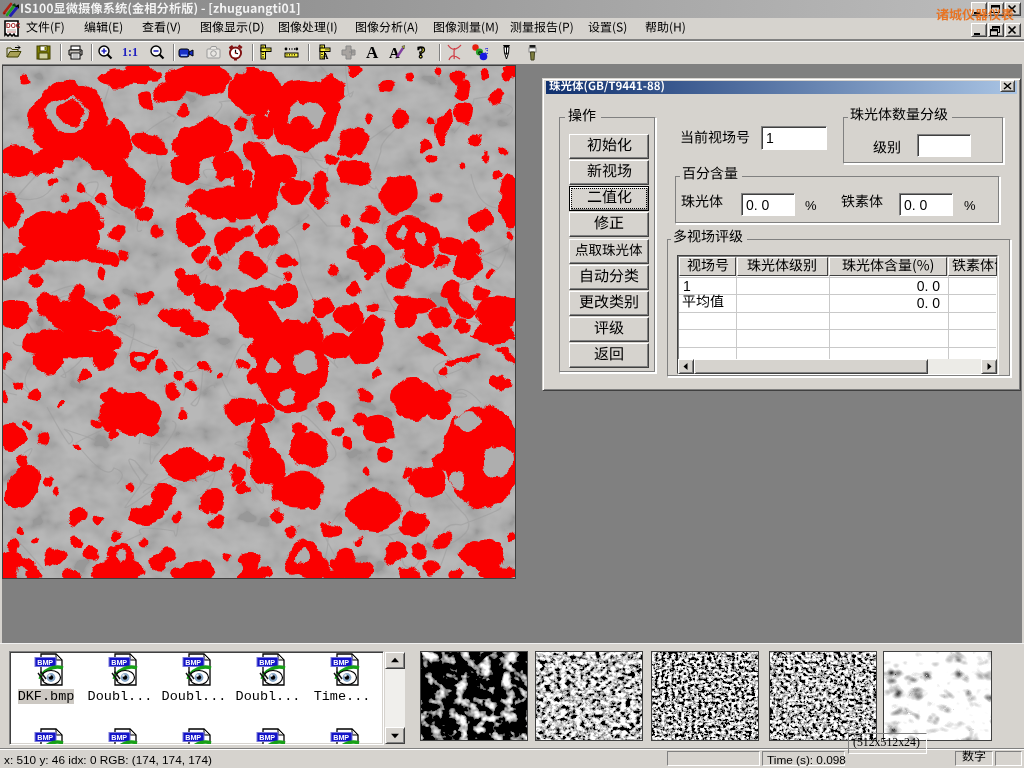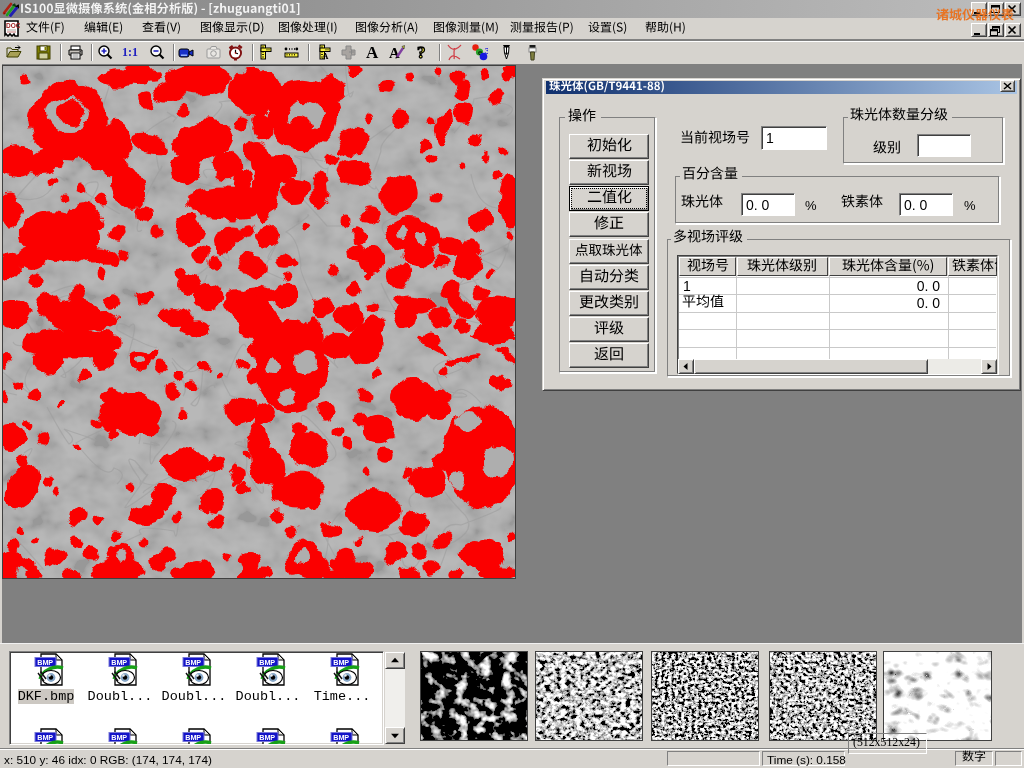--- a/index.html
+++ b/index.html
@@ -837,21 +837,21 @@
       <rect width="106" height="88" filter="url(#f3)"></rect>
     </svg>
     <div class="abs" style="left:883px;top:651px;width:109px;height:90px;background:#000;border:1px solid #404040"></div>
     <svg class="abs" style="left:884px;top:652px" width="107" height="88">
       <rect width="107" height="88" filter="url(#f4)"></rect>
     </svg>
     <div class="abs" style="left:0;top:748px;width:1024px;height:20px;background:#d6d3ce;border-top:1px solid #808080;box-shadow:inset 0 1px 0 #fff"></div>
     <div class="abs" style="left:4px;top:753px;font-size:11.8px;font-family:'Liberation Sans';color:#000">x: 510 y: 46  idx: 0  RGB: (174, 174, 174)</div>
     <div class="abs" style="left:667px;top:751px;width:93px;height:15px;border:1px solid;border-color:#808080 #fff #fff #808080;font-family:'Liberation Sans'"></div>
     <div class="abs" style="left:762px;top:751px;width:83px;height:15px;border:1px solid;border-color:#808080 #fff #fff #808080;font-family:'Liberation Sans'">
-      <div style="position:absolute;left:4px;top:1px;font-size:11.8px;white-space:nowrap">Time (s): 0.158</div>
+      <div style="position:absolute;left:4px;top:1px;font-size:11.8px;white-space:nowrap">Time (s): 0.098</div>
     </div>
     <div class="abs" style="left:848px;top:733px;width:79px;height:21px;border:1px solid;border-color:#808080 #fff #fff #808080;font-family:Liberation Serif, serif">
       <div style="position:absolute;left:4px;top:1px;font-size:11.8px;white-space:nowrap">(512x512x24)</div>
     </div>
     <div class="abs" style="left:955px;top:751px;width:38px;height:15px;border:1px solid;border-color:#808080 #fff #fff #808080;font-family:'Liberation Sans'"></div>
     <svg style="position:absolute;left:962px;top:750.4px;z-index:60;" width="26" height="16" viewBox="0 0 26 16">
       <path d="M5.3 0.7C5.1 1.2 4.7 1.9 4.4 2.3L5.0 2.6C5.3 2.2 5.7 1.6 6.1 1.0ZM1.1 1.0C1.4 1.5 1.7 2.2 1.8 2.6L2.5 2.3C2.4 1.9 2.1 1.2 1.7 0.8ZM4.9 7.4C4.6 8.1 4.3 8.6 3.8 9.0C3.3 8.8 2.9 8.6 2.4 8.4C2.6 8.1 2.8 7.8 3.0 7.4ZM1.3 8.7C1.9 9.0 2.6 9.3 3.2 9.6C2.4 10.1 1.5 10.5 0.5 10.7C0.6 10.9 0.8 11.2 0.9 11.4C2.0 11.1 3.0 10.7 3.9 10.0C4.3 10.2 4.7 10.4 4.9 10.6L5.5 10.0C5.2 9.9 4.9 9.6 4.5 9.4C5.1 8.7 5.6 7.9 5.9 6.9L5.4 6.6L5.3 6.7H3.3L3.6 6.1L2.8 5.9C2.7 6.2 2.6 6.4 2.5 6.7H0.8V7.4H2.1C1.8 7.9 1.6 8.4 1.3 8.7ZM3.1 0.5V2.7H0.6V3.5H2.8C2.2 4.2 1.3 5.0 0.5 5.3C0.6 5.5 0.9 5.8 1.0 6.0C1.7 5.6 2.5 5.0 3.1 4.2V5.7H3.9V4.1C4.5 4.5 5.2 5.1 5.5 5.3L6.0 4.7C5.7 4.5 4.7 3.8 4.1 3.5H6.4V2.7H3.9V0.5ZM7.5 0.6C7.2 2.7 6.7 4.7 5.8 6.0C6.0 6.1 6.3 6.4 6.5 6.5C6.8 6.1 7.0 5.5 7.3 5.0C7.5 6.1 7.9 7.2 8.3 8.2C7.7 9.3 6.7 10.2 5.4 10.8C5.6 11.0 5.8 11.4 5.9 11.6C7.1 10.9 8.1 10.1 8.8 9.0C9.4 10.0 10.1 10.8 11.1 11.4C11.2 11.2 11.5 10.9 11.7 10.7C10.7 10.2 9.9 9.3 9.3 8.2C9.9 6.9 10.3 5.4 10.6 3.6H11.4V2.8H8.0C8.1 2.1 8.3 1.4 8.4 0.7ZM9.7 3.6C9.5 5.0 9.2 6.2 8.8 7.2C8.3 6.2 8.0 4.9 7.8 3.6Z M17.5 6.2V7.0H12.8V7.8H17.5V10.4C17.5 10.6 17.5 10.6 17.2 10.6C17.0 10.6 16.2 10.6 15.4 10.6C15.6 10.8 15.8 11.3 15.8 11.5C16.8 11.5 17.5 11.5 17.9 11.4C18.3 11.2 18.5 10.9 18.5 10.4V7.8H23.2V7.0H18.5V6.5C19.5 6.0 20.6 5.1 21.3 4.4L20.7 3.9L20.5 3.9H14.8V4.8H19.6C19.0 5.3 18.2 5.9 17.5 6.2ZM17.1 0.7C17.3 1.0 17.5 1.4 17.7 1.7H13.0V4.2H13.8V2.6H22.1V4.2H23.0V1.7H18.8C18.6 1.3 18.3 0.8 18.0 0.4Z" fill="#000"></path>
     </svg>
     <div class="abs" style="left:995px;top:751px;width:27px;height:15px;border:1px solid;border-color:#808080 #fff #fff #808080;font-family:'Liberation Sans'"></div>
   </div>

